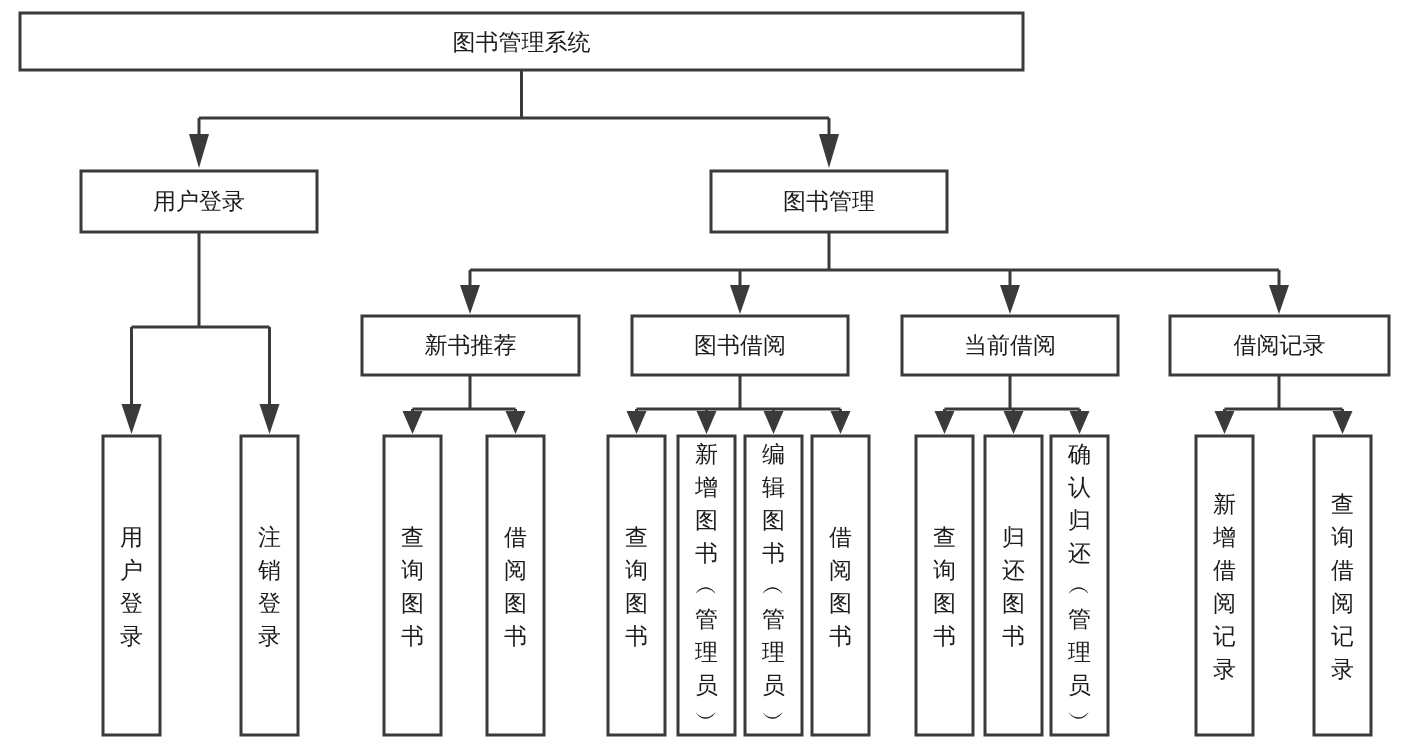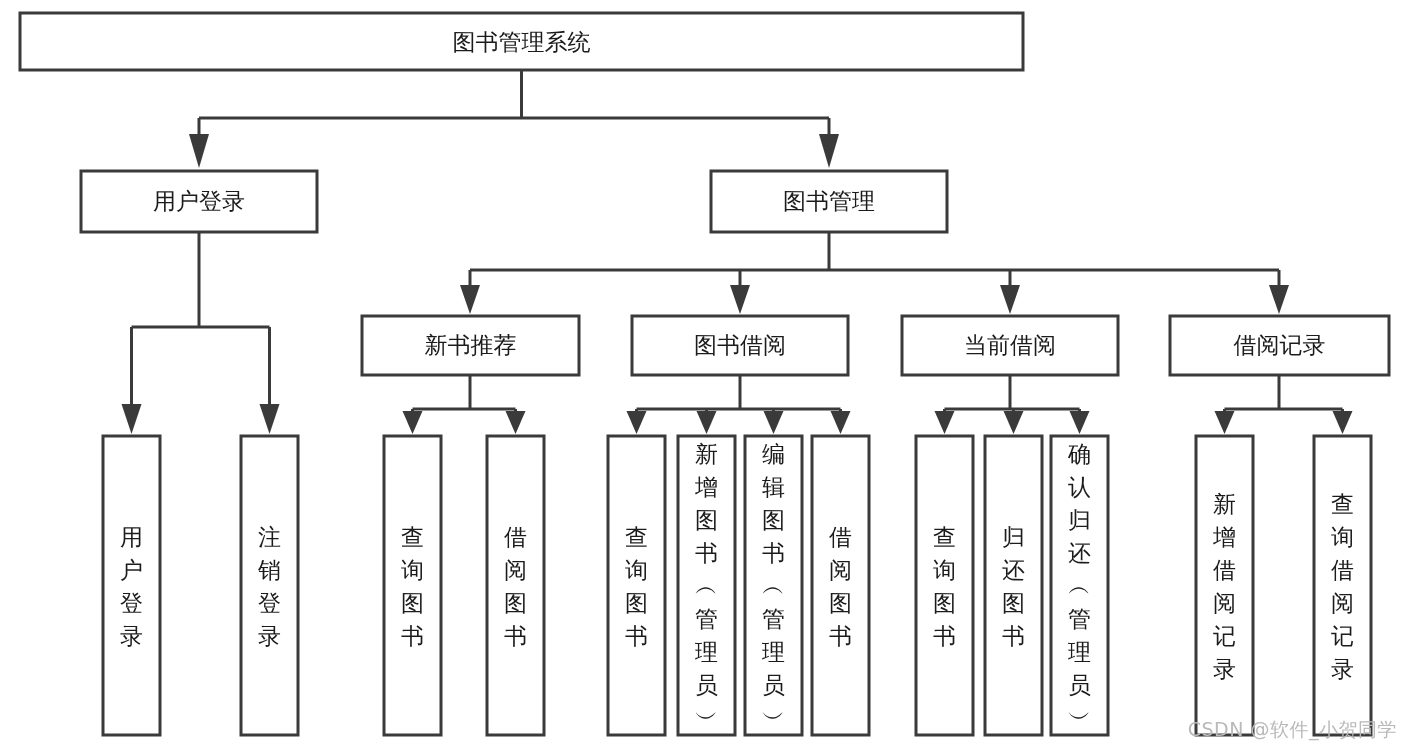--- a/index.html
+++ b/index.html
@@ -216,14 +216,13 @@
         <rect class="node-box" x="1196" y="436" width="57" height="299"></rect>
         <text class="node-label-vert" x="1224.5" y="585"><tspan x="1224.5" y="511.74">新</tspan><tspan x="1224.5" y="544.74">增</tspan><tspan x="1224.5" y="577.74">借</tspan><tspan x="1224.5" y="610.74">阅</tspan><tspan x="1224.5" y="643.74">记</tspan><tspan x="1224.5" y="676.74">录</tspan></text>
       </g>
       <g>
         <rect class="node-box" x="1314" y="436" width="57" height="299"></rect>
         <text class="node-label-vert" x="1342.5" y="585"><tspan x="1342.5" y="511.74">查</tspan><tspan x="1342.5" y="544.74">询</tspan><tspan x="1342.5" y="577.74">借</tspan><tspan x="1342.5" y="610.74">阅</tspan><tspan x="1342.5" y="643.74">记</tspan><tspan x="1342.5" y="676.74">录</tspan></text>
       </g>
     </g>
   </svg>
 
-  <div class="watermark">CSDN @软件_小贺同学</div>
 </div>
 
 </body></html>

